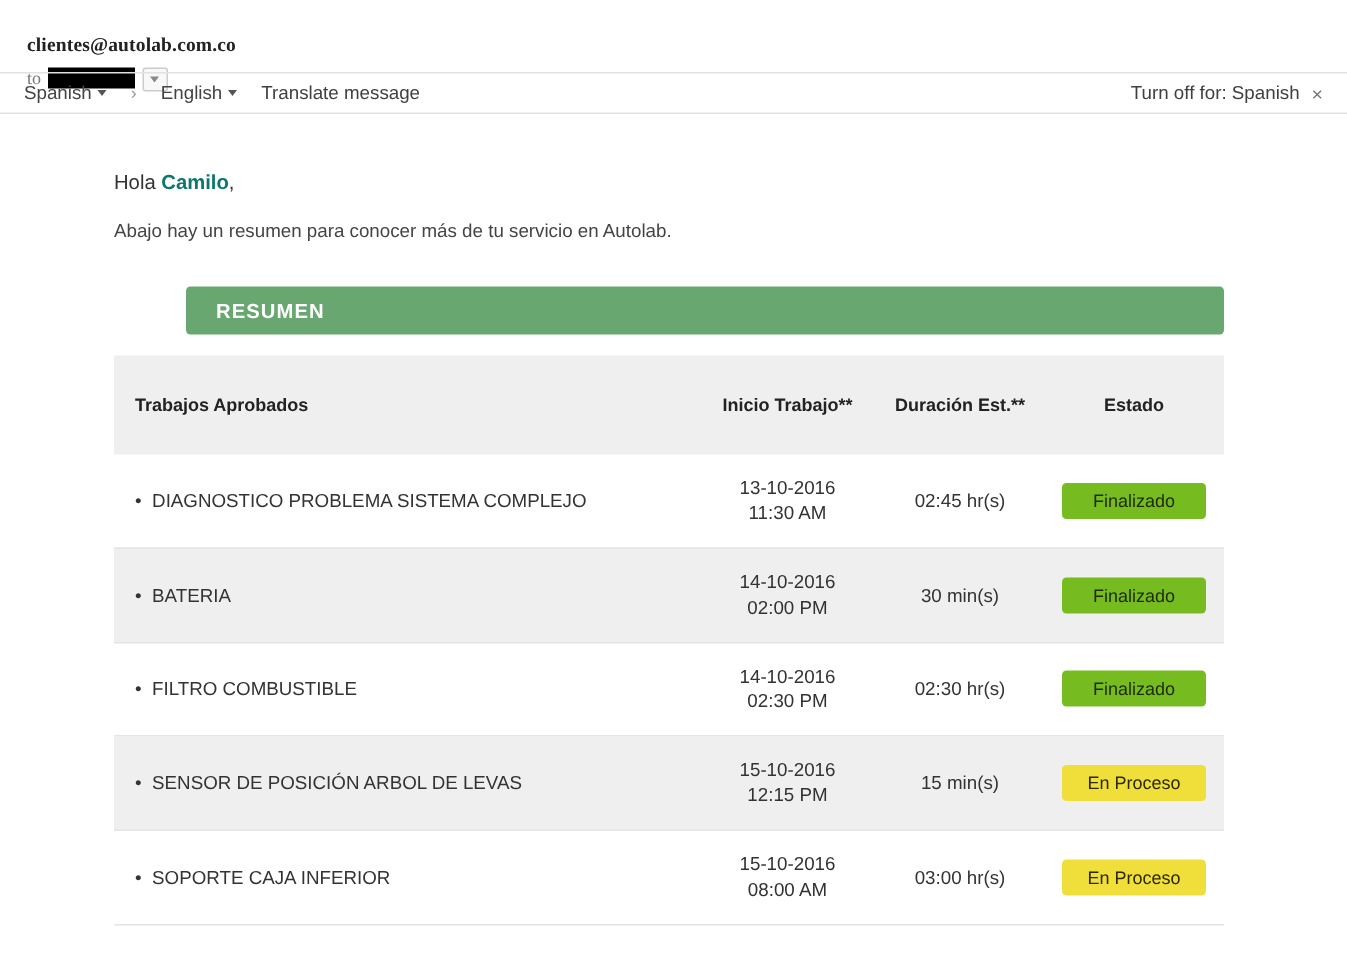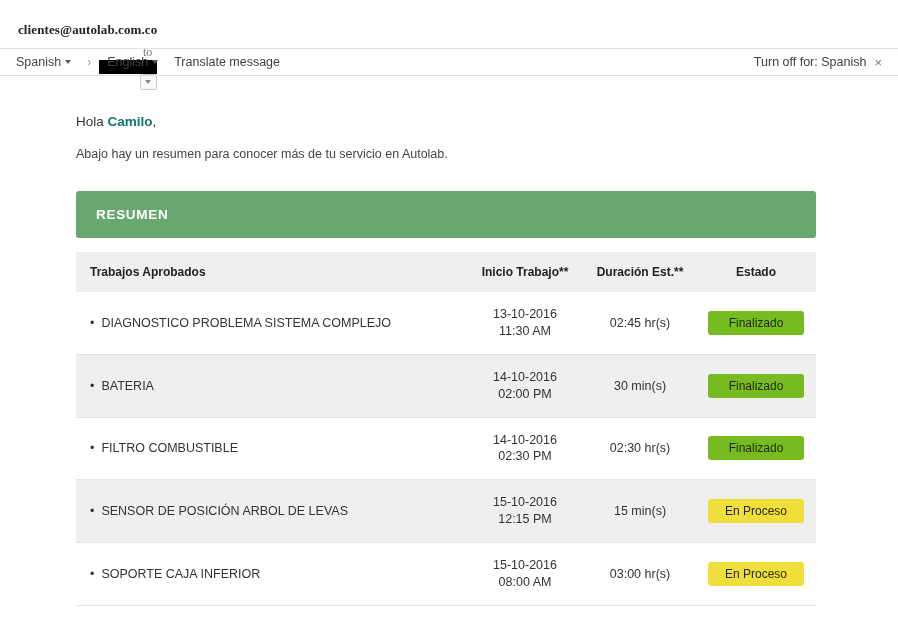--- a/index.html
+++ b/index.html
@@ -30,23 +30,22 @@
     font-family: Liberation Serif, serif;
   }
   .sender-email {
     font-size: 13px;
     font-weight: bold;
     color: #222222;
     letter-spacing: 0.1px;
   }
   .recipient-row {
     display: flex;
-    align-items: flex-end;
+    align-items: flex-start;
     margin-top: 7px;
-    flex-direction: column;
   }
   .recipient-label {
     font-size: 12px;
     color: #777777;
     margin-right: 5px;
   }
   .recipient-redacted {
     display: inline-block;
     width: 58px;
     height: 14px;
@@ -190,45 +189,46 @@
     margin-bottom: 30px;
   }
 
   
   .summary-wrap {
     width: 740px;
   }
   .summary-bar {
     background: #68a770;
     border-radius: 3px;
-    height: 47px;
+    height: 32px;
     display: flex;
     align-items: center;
     padding-left: 20px;
     box-sizing: border-box;
+    margin-left: 48px;
   }
   .summary-bar-title {
     color: #ffffff;
     font-size: 13.5px;
     font-weight: bold;
     letter-spacing: 0.7px;
   }
 
   table.jobs {
     width: 740px;
     border-collapse: collapse;
     margin-top: 14px;
     table-layout: fixed;
   }
   table.jobs th {
     background: #efefef;
     font-size: 12px;
     font-weight: bold;
     color: #222222;
-    padding: 13px 0;
+    padding: 26px 0;
     text-align: center;
   }
   table.jobs th.col-job {
     text-align: left;
     padding-left: 14px;
   }
   table.jobs td {
     padding: 14px 0;
     font-size: 12.5px;
     color: #333333;

